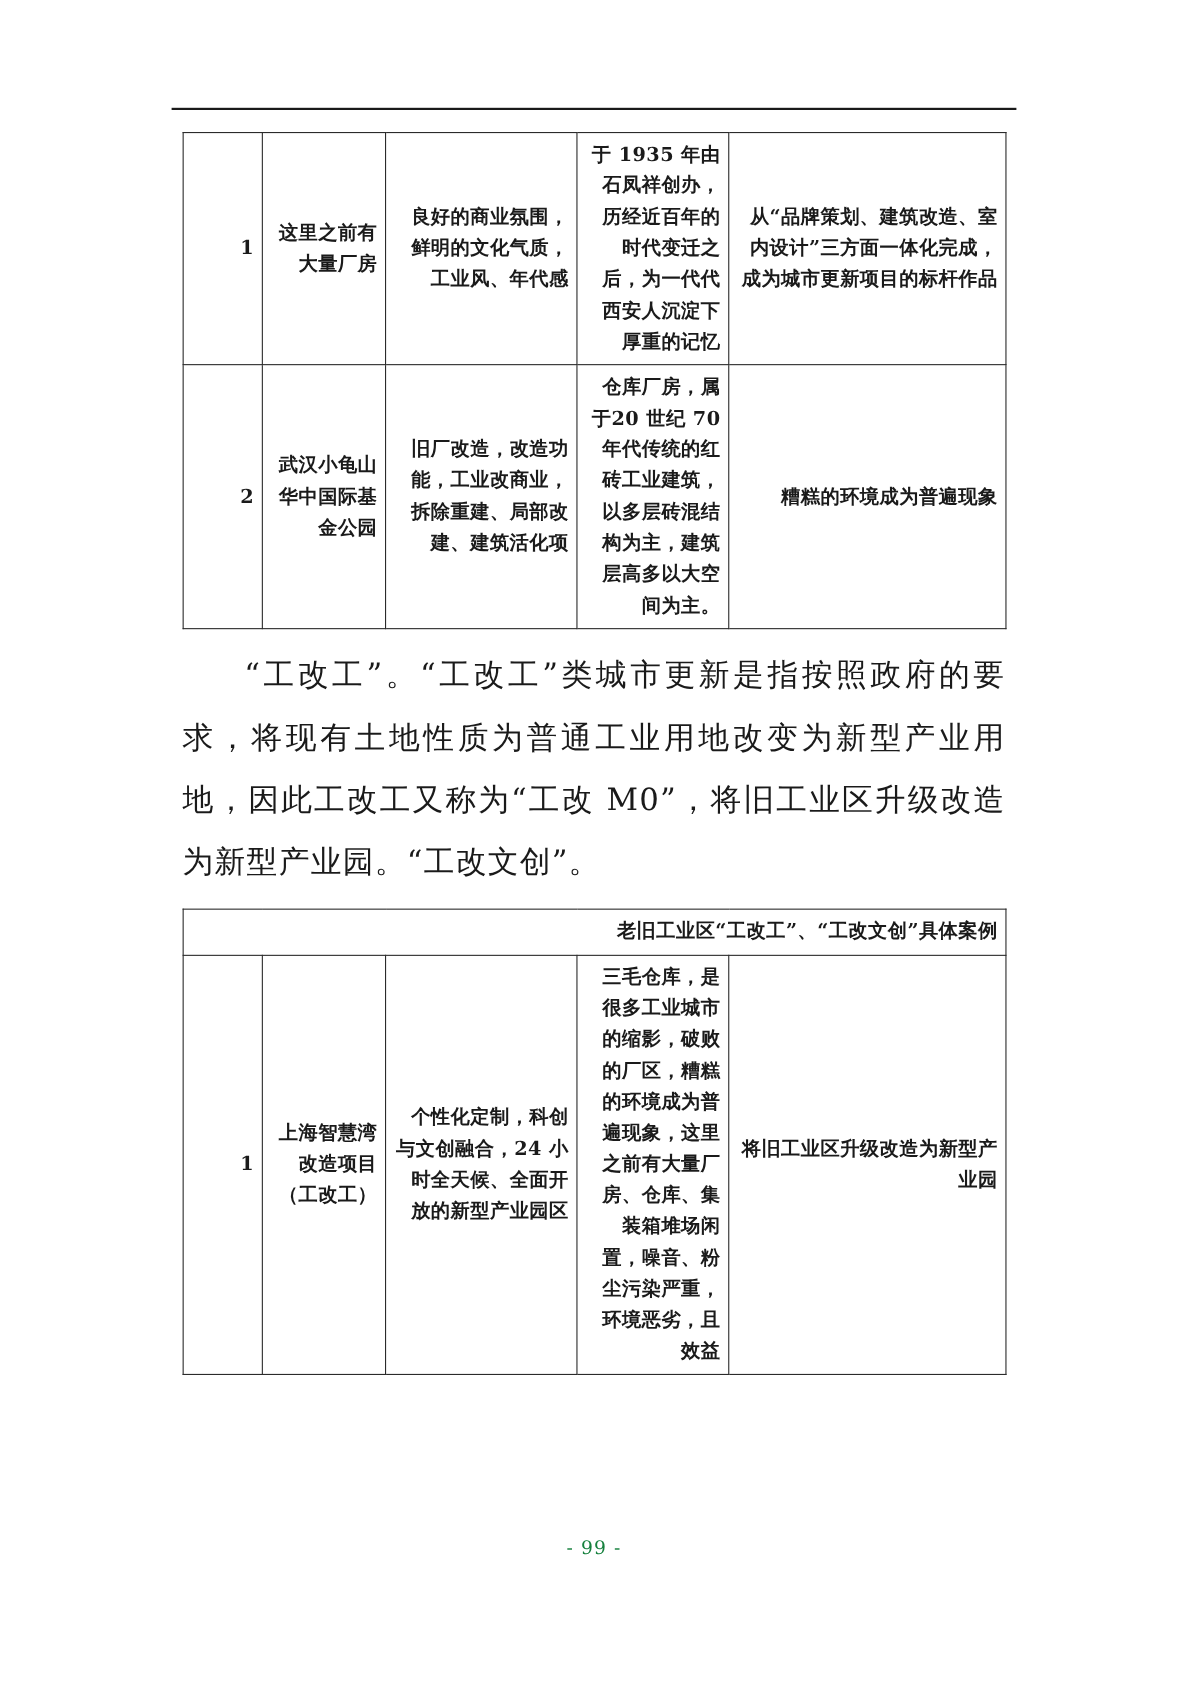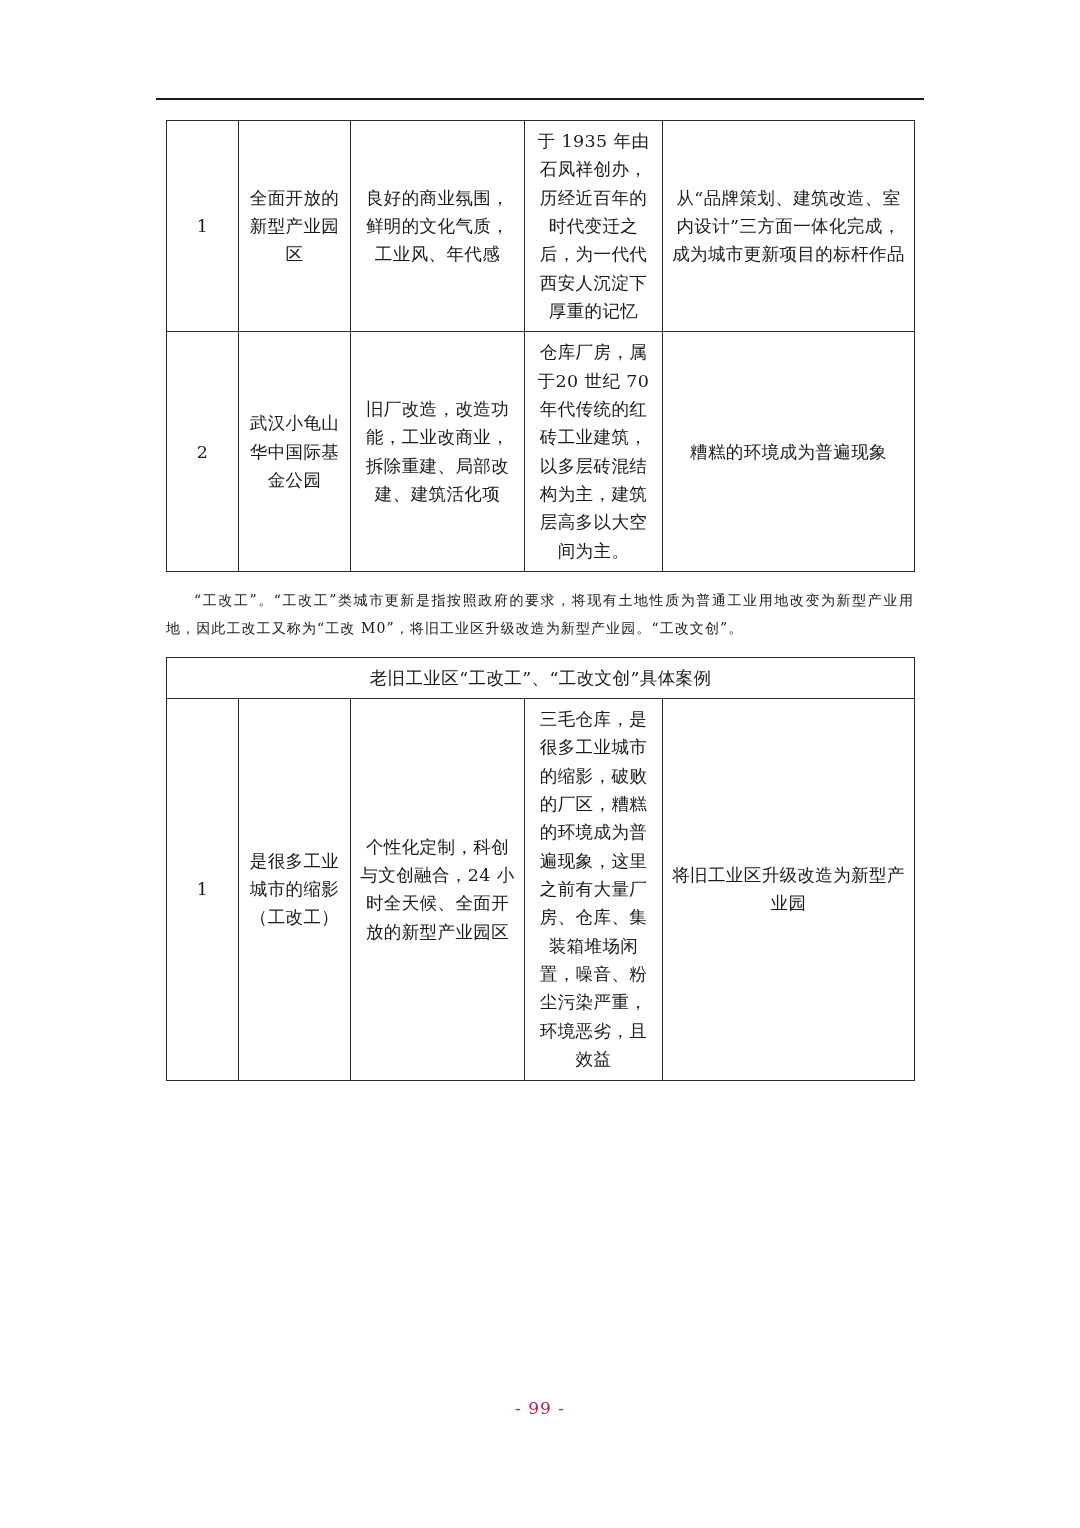--- a/index.html
+++ b/index.html
@@ -40,25 +40,26 @@
   table.doc-table {
     border-collapse: collapse;
     width: 748px;
     table-layout: fixed;
     margin: 0;
   }
   table.doc-table td {
     border: 1.5px solid #2b2b2b;
     padding: 6px 7px;
     vertical-align: middle;
-    text-align: center;
+    text-align: right;
     font-size: 17.5px;
     line-height: 1.62;
     letter-spacing: 0.4px;
     font-family: "DejaVu Serif", "Liberation Serif", serif;
+    font-weight: bold;
   }
   td.idx {
     font-size: 18px;
   }
   td.wide-left {
     text-align: left;
     padding-left: 14px;
     padding-right: 12px;
   }
   td.caption {
@@ -81,21 +82,21 @@
 
   
   .t2 col.c1 { width: 72px; }
   .t2 col.c2 { width: 112px; }
   .t2 col.c3 { width: 174px; }
   .t2 col.c4 { width: 138px; }
   .t2 col.c5 { width: 252px; }
 
   
   .para {
-    font-size: 14px;
+    font-size: 28px;
     line-height: 2.02;
     letter-spacing: 1.1px;
     text-align: justify;
     text-justify: inter-ideograph;
     margin: 14px 0 14px 0;
     text-indent: 2em;
   }
   .para2 {
     font-size: 20.5px;
     line-height: 2.02;
@@ -106,21 +107,21 @@
   }
 
   .footer {
     position: absolute;
     left: 0;
     top: 1398px;
     width: 1080px;
     text-align: center;
     font-size: 17px;
     letter-spacing: 1px;
-    color: #be185d;
+    color: #15803d;
   }
 </style>
 </head>
 <body>
 
 <div class="page">
 
   <div class="header-rule"></div>
 
   <div class="content">
@@ -129,21 +130,21 @@
       <colgroup>
         <col class="c1">
           <col class="c2">
           <col class="c3">
           <col class="c4">
           <col class="c5">
       </colgroup>
       <tbody>
         <tr>
           <td class="idx">1</td>
-          <td>全面开放的新型产业园区</td>
+          <td>这里之前有大量厂房</td>
           <td>良好的商业氛围，鲜明的文化气质，工业风、年代感</td>
           <td>于 1935 年由石凤祥创办，历经近百年的时代变迁之后，为一代代西安人沉淀下厚重的记忆</td>
           <td class="wide-left">从“品牌策划、建筑改造、室内设计”三方面一体化完成，成为城市更新项目的标杆作品</td>
         </tr>
         <tr>
           <td class="idx">2</td>
           <td>武汉小龟山华中国际基金公园</td>
           <td>旧厂改造，改造功能，工业改商业，拆除重建、局部改建、建筑活化项</td>
           <td>仓库厂房，属于20 世纪 70 年代传统的红砖工业建筑，以多层砖混结构为主，建筑层高多以大空间为主。</td>
           <td class="wide-left">糟糕的环境成为普遍现象</td>
@@ -160,21 +161,21 @@
           <col class="c3">
           <col class="c4">
           <col class="c5">
       </colgroup>
       <tbody>
         <tr>
           <td class="caption" colspan="5">老旧工业区“工改工”、“工改文创”具体案例</td>
         </tr>
         <tr>
           <td class="idx">1</td>
-          <td>是很多工业城市的缩影（工改工）</td>
+          <td>上海智慧湾改造项目（工改工）</td>
           <td>个性化定制，科创与文创融合，24 小时全天候、全面开放的新型产业园区</td>
           <td>三毛仓库，是很多工业城市的缩影，破败的厂区，糟糕的环境成为普遍现象，这里之前有大量厂房、仓库、集装箱堆场闲置，噪音、粉尘污染严重，环境恶劣，且效益</td>
           <td class="wide-left">将旧工业区升级改造为新型产业园</td>
         </tr>
       </tbody>
     </table>
 
   </div>
 
   <div class="footer">- 99 -</div>

